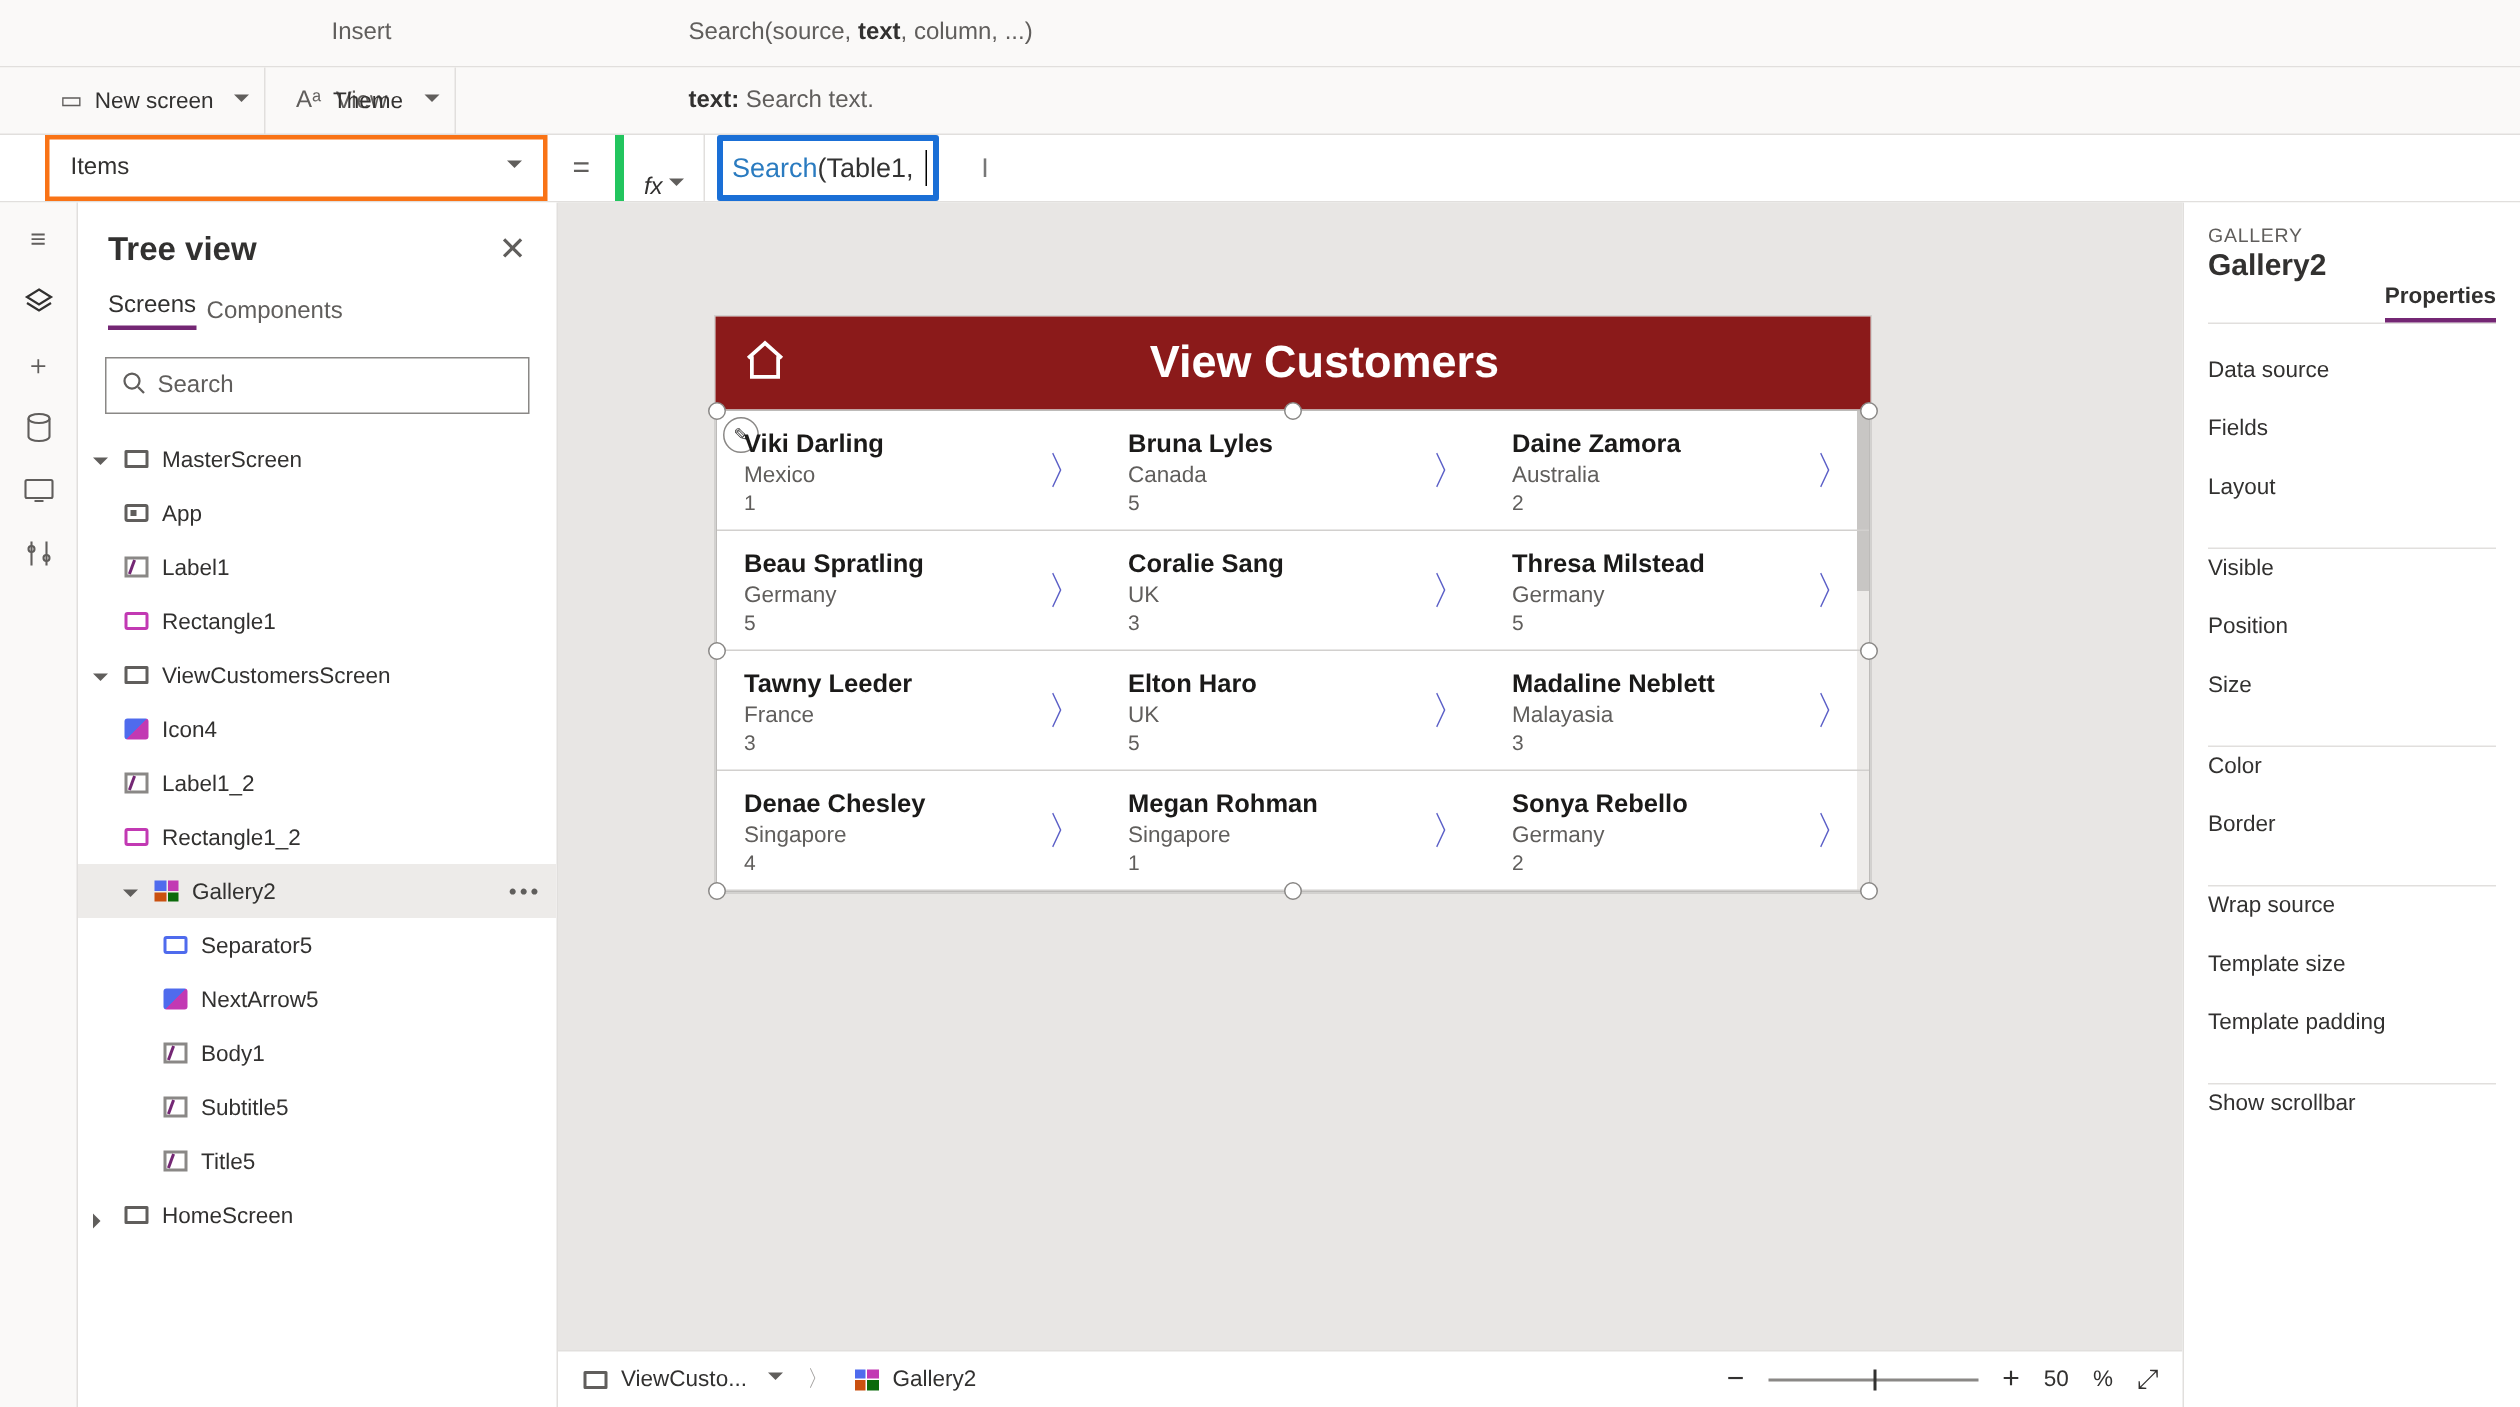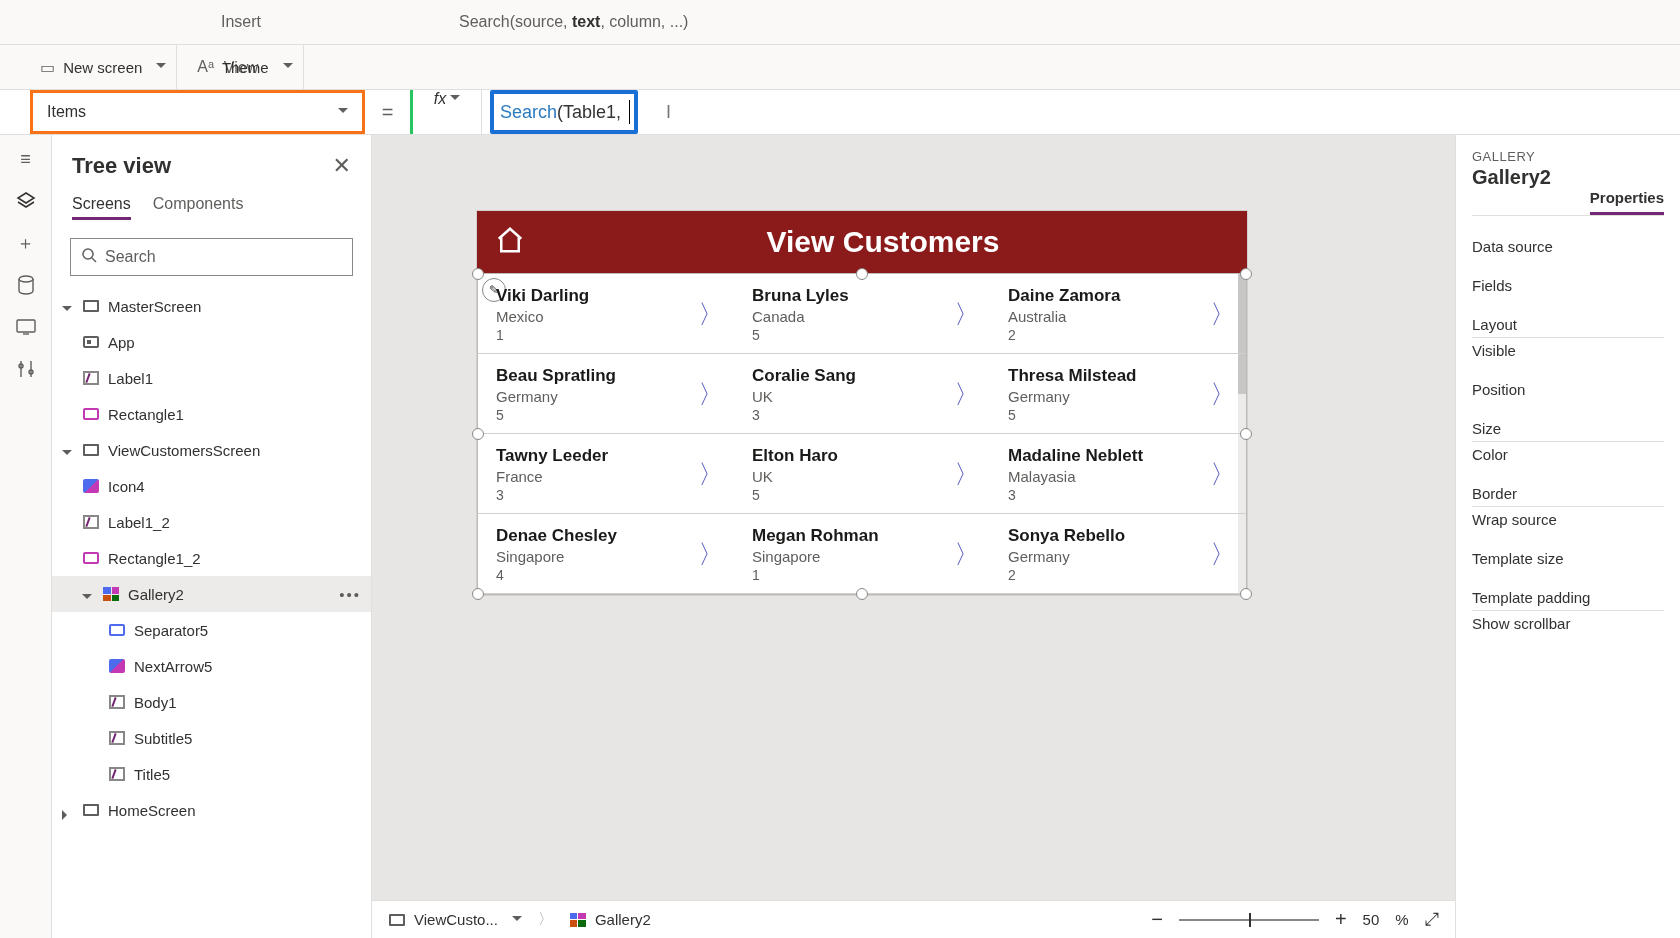--- a/index.html
+++ b/index.html
@@ -19,21 +19,21 @@
   .rb-btn { display: flex; align-items: center; gap: 8px; padding: 6px 10px; border-right: 1px solid #e1dfdd; height: 45px; cursor: pointer; font-size: 15px; color: #323130; }
   .rb-btn .ic { font-size: 16px; color: #605e5c; }
   .chev::after { content: ""; display: inline-block; border: 5px solid transparent; border-top-color: #605e5c; margin-left: 6px; margin-top: 5px; }
   .param-help { flex: 1; padding-left: 12px; font-size: 16px; color: #605e5c; }
   .param-help b { color: #323130; }
   
   
   .formulabar { height: 45px; display: flex; align-items: center; border-bottom: 1px solid #e1dfdd; background: #fff; }
   .prop-select { width: 335px; height: 100%; border: 3px solid #f97316; background: #fff; display: flex; align-items: center; padding: 0 14px; font-size: 16px; justify-content: space-between; margin-left: 0; }
   .eq { width: 45px; text-align: center; font-size: 20px; color: #605e5c; }
-  .fx { width: 72px; display: flex; align-items: flex-start; justify-content: center; gap: 4px; border-left:3px solid #22c55e; border-right:1px solid #e1dfdd; height:100%; cursor:pointer; }
+  .fx { width: 60px; display: flex; align-items: flex-end; justify-content: center; gap: 4px; border-left:6px solid #22c55e; border-right:1px solid #e1dfdd; height:100%; cursor:pointer; }
   .fx em { font-style: italic; font-size: 16px; color:#323130; }
   .fx .chev2::after { content: ""; display:inline-block; border:5px solid transparent; border-top-color:#605e5c; margin-top:5px; }
   .formula-input { flex:1; height:100%; display:flex; align-items:center; padding-left:8px; font-family: Consolas,monospace; font-size:18px; position: relative; }
   .token-hl { border: 4px solid #1a6fd6; border-radius: 2px; padding: 6px 4px 6px 6px; display:inline-flex; align-items:center; }
   .tk-func { color: #2a7bc0; }
   .tk-text { color: #333; }
   .caret { display:inline-block; width:1px; height:24px; background:#000; margin-left:8px; animation: blink 1s step-end infinite; }
   .far-caret { margin-left: 28px; color:#777; }
   @keyframes blink { 50% { opacity:0; } }
   
@@ -43,21 +43,21 @@
   
   .rail { width: 52px; background:#faf9f8; border-right:1px solid #e1dfdd; display:flex; flex-direction:column; align-items:center; padding-top:12px; gap:18px; }
   .rail-ic { width:24px; height:24px; display:flex; align-items:center; justify-content:center; color:#605e5c; cursor:pointer; font-size:18px; }
   .rail-ic.sel { color:#323130; }
   
   
   .tree-panel { width: 320px; background:#fff; border-right:1px solid #e1dfdd; display:flex; flex-direction:column; }
   .tv-header { display:flex; align-items:center; justify-content:space-between; padding: 18px 20px 8px 20px; }
   .tv-header h2 { font-size: 22px; font-weight:600; color:#323130; }
   .tv-close { font-size:22px; color:#605e5c; cursor:pointer; }
-  .tv-tabs { display:flex; gap:22px; padding: 8px 20px 10px 20px; font-size:16px; color:#605e5c; }
+  .tv-tabs { display:flex; gap:7px; padding: 8px 20px 10px 20px; font-size:16px; color:#605e5c;align-items:center; }
   .tv-tab.active { color:#323130; border-bottom:3px solid #742774; padding-bottom:4px; font-weight:400; }
   .tv-search { margin: 8px 18px; }
   .tv-search-box { width:100%; height:38px; border:1px solid #8a8886; background:#fff; display:flex; align-items:center; padding:0 10px; gap:8px; color:#605e5c; }
   .tv-list { flex:1; overflow-y:auto; padding-top:4px; }
   .tv-row { display:flex; align-items:center; height:36px; padding: 0 10px; gap:8px; font-size:15px; color:#323130; cursor:pointer; }
   .tv-row.selected { background:#edebe9; }
   .tv-indent1 { padding-left: 30px; }
   .tv-indent2 { padding-left: 56px; }
   .caret-exp { width:12px; height:12px; display:inline-block; }
   .caret-exp::before { content:""; display:inline-block; border:5px solid transparent; border-top-color:#605e5c; transform: translateY(2px); }
@@ -109,21 +109,21 @@
   .zoom-sl::before{content:"";position:absolute;left:50%;top:-6px;width:2px;height:14px;background:#323130;}
   
   
   .props { width:225px; background:#fff; border-left:1px solid #e1dfdd; padding:14px 16px; overflow:hidden; }
   .props .lbl { font-size:13px; color:#605e5c; text-transform:uppercase; letter-spacing:0.5px; }
   .props .name { font-size:20px; font-weight:600; margin-top:2px; }
   .props-tabs { display:flex; gap:12px; border-bottom:1px solid #e1dfdd;justify-content:flex-end; }
   .p-tab { font-size:15px; padding-bottom:6px; cursor:pointer; }
   .p-tab.active { font-weight:600; border-bottom:3px solid #742774; color:#323130; }
   .prop-row { margin-top:22px; font-size:15px; color:#323130; white-space:nowrap; cursor:default; }
-  .prop-divider { border-top:1px solid #e1dfdd; margin-top:4px; padding-top:4px; }
+  .prop-divider { border-top:1px solid #e1dfdd; margin-top:32px; padding-top:4px; }
 </style>
 </head>
 <body>
 
 <div class="menubar">
   <div class="menubar-left">
     <span class="menu-item">File</span>
     <span class="menu-item active">Home</span>
     <span class="menu-item">Insert</span>
     <span class="menu-item">View</span>
@@ -139,20 +139,24 @@
     <div class="rb-btn">
       <span class="ic">▭</span>
       <span>New screen</span>
       <span class="chev"></span>
     </div>
     <div class="rb-btn" style="border-right:1px solid #e1dfdd;">
       <span class="ic">Aᵃ</span>
       <span>Theme</span>
       <span class="chev"></span>
     </div>
+  </div>
+  <div class="param-help">
+    <b>text:</b>
+    <span>Search text.</span>
   </div>
 </div>
 
 <div class="formulabar">
   <div style="width:30px"></div>
   <div class="prop-select">
     <span>Items</span>
     <span class="chev"></span>
   </div>
   <div class="eq">=</div>

